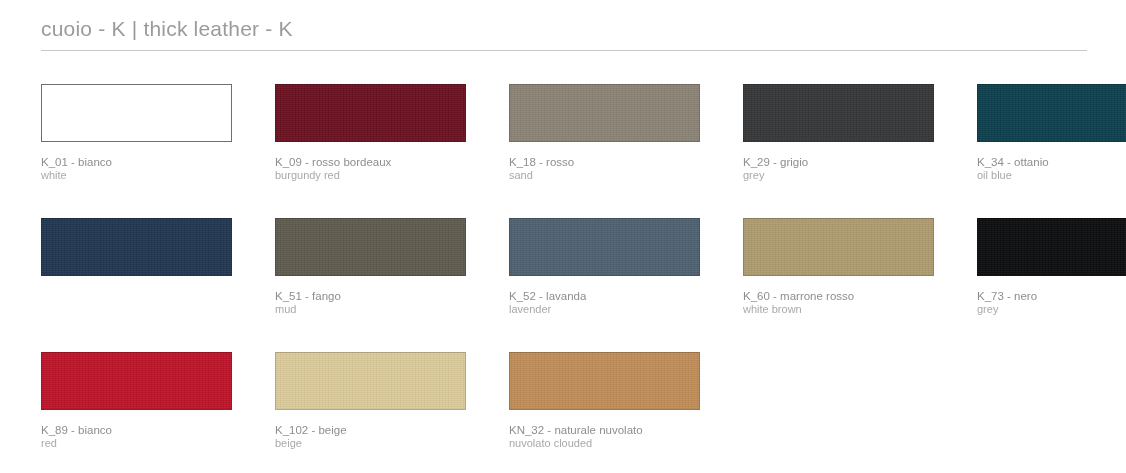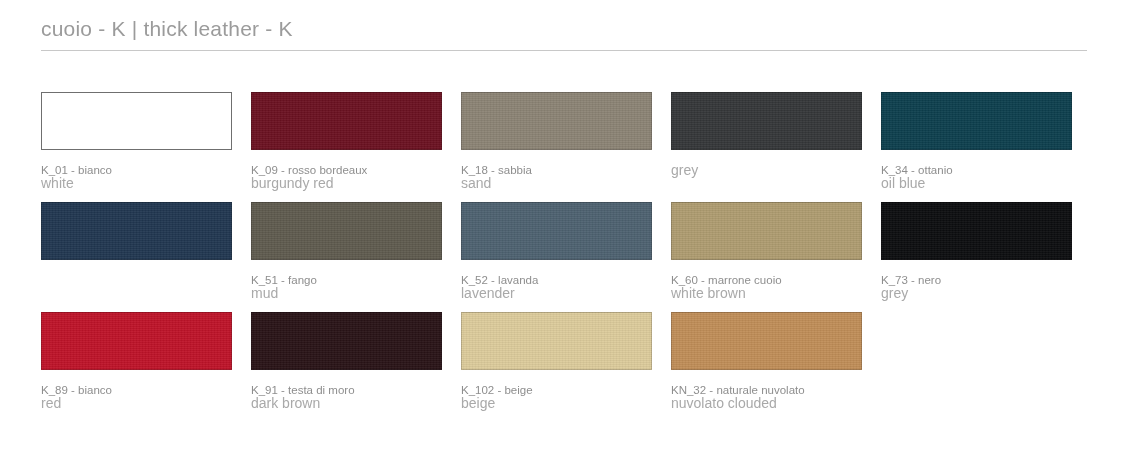--- a/index.html
+++ b/index.html
@@ -46,27 +46,28 @@
     width: 1046px;
     background: #c8c8c8;
     font-size: 0;
     line-height: 0;
   }
 
   
   .grid {
     position: absolute;
     left: 41px;
-    top: 92px;
+    top: 84px;
     width: 1050px;
     display: grid;
     grid-template-columns: repeat(5, 210px);
     grid-auto-rows: 110px;
     column-gap: 0px;
     row-gap: 0px;
+    gap: 24px;
   }
 
   .cell {
     width: 210px;
     height: 110px;
     position: relative;
   }
   .cell.empty {
     visibility: hidden;
   }
@@ -104,21 +105,21 @@
     top: 72px;
     width: 205px;
   }
   .cap-it {
     font-size: 11.5px;
     line-height: 13px;
     color: #8e8e8e;
     white-space: nowrap;
   }
   .cap-en {
-    font-size: 14px;
+    font-size: 11px;
     line-height: 13px;
     color: #a9a9a9;
     white-space: nowrap;
   }
 </style>
 </head>
 <body>
 
 <div class="page">
 
@@ -138,27 +139,28 @@
       <div class="cell">
         <div class="chip hairline" style="background: rgb(107, 16, 32);"></div>
         <div class="caption">
           <div class="cap-it">K_09 - rosso bordeaux</div>
           <div class="cap-en">burgundy red</div>
         </div>
       </div>
       <div class="cell">
         <div class="chip hairline" style="background: rgb(139, 131, 116);"></div>
         <div class="caption">
-          <div class="cap-it">K_18 - sabbia</div>
+          <div class="cap-it">K_18 - rosso</div>
           <div class="cap-en">sand</div>
         </div>
       </div>
       <div class="cell">
         <div class="chip hairline" style="background: rgb(52, 54, 56);"></div>
         <div class="caption">
+          <div class="cap-it">K_29 - grigio</div>
           <div class="cap-en">grey</div>
         </div>
       </div>
       <div class="cell">
         <div class="chip hairline" style="background: rgb(12, 62, 77);"></div>
         <div class="caption">
           <div class="cap-it">K_34 - ottanio</div>
           <div class="cap-en">oil blue</div>
         </div>
       </div>
@@ -175,46 +177,39 @@
       <div class="cell">
         <div class="chip hairline" style="background: rgb(77, 97, 112);"></div>
         <div class="caption">
           <div class="cap-it">K_52 - lavanda</div>
           <div class="cap-en">lavender</div>
         </div>
       </div>
       <div class="cell">
         <div class="chip hairline" style="background: rgb(174, 156, 112);"></div>
         <div class="caption">
-          <div class="cap-it">K_60 - marrone cuoio</div>
+          <div class="cap-it">K_60 - marrone rosso</div>
           <div class="cap-en">white brown</div>
         </div>
       </div>
       <div class="cell">
         <div class="chip hairline" style="background: rgb(11, 12, 14);"></div>
         <div class="caption">
           <div class="cap-it">K_73 - nero</div>
           <div class="cap-en">grey</div>
         </div>
       </div>
       <div class="cell">
         <div class="chip hairline" style="background: rgb(190, 18, 40);"></div>
         <div class="caption">
           <div class="cap-it">K_89 - bianco</div>
           <div class="cap-en">red</div>
         </div>
       </div>
       <div class="cell">
-        <div class="chip hairline" style="background: rgb(40, 18, 22);"></div>
-        <div class="caption">
-          <div class="cap-it">K_91 - testa di moro</div>
-          <div class="cap-en">dark brown</div>
-        </div>
-      </div>
-      <div class="cell">
         <div class="chip hairline" style="background: rgb(220, 203, 155);"></div>
         <div class="caption">
           <div class="cap-it">K_102 - beige</div>
           <div class="cap-en">beige</div>
         </div>
       </div>
       <div class="cell">
         <div class="chip hairline" style="background: rgb(192, 141, 87);"></div>
         <div class="caption">
           <div class="cap-it">KN_32 - naturale nuvolato</div>

